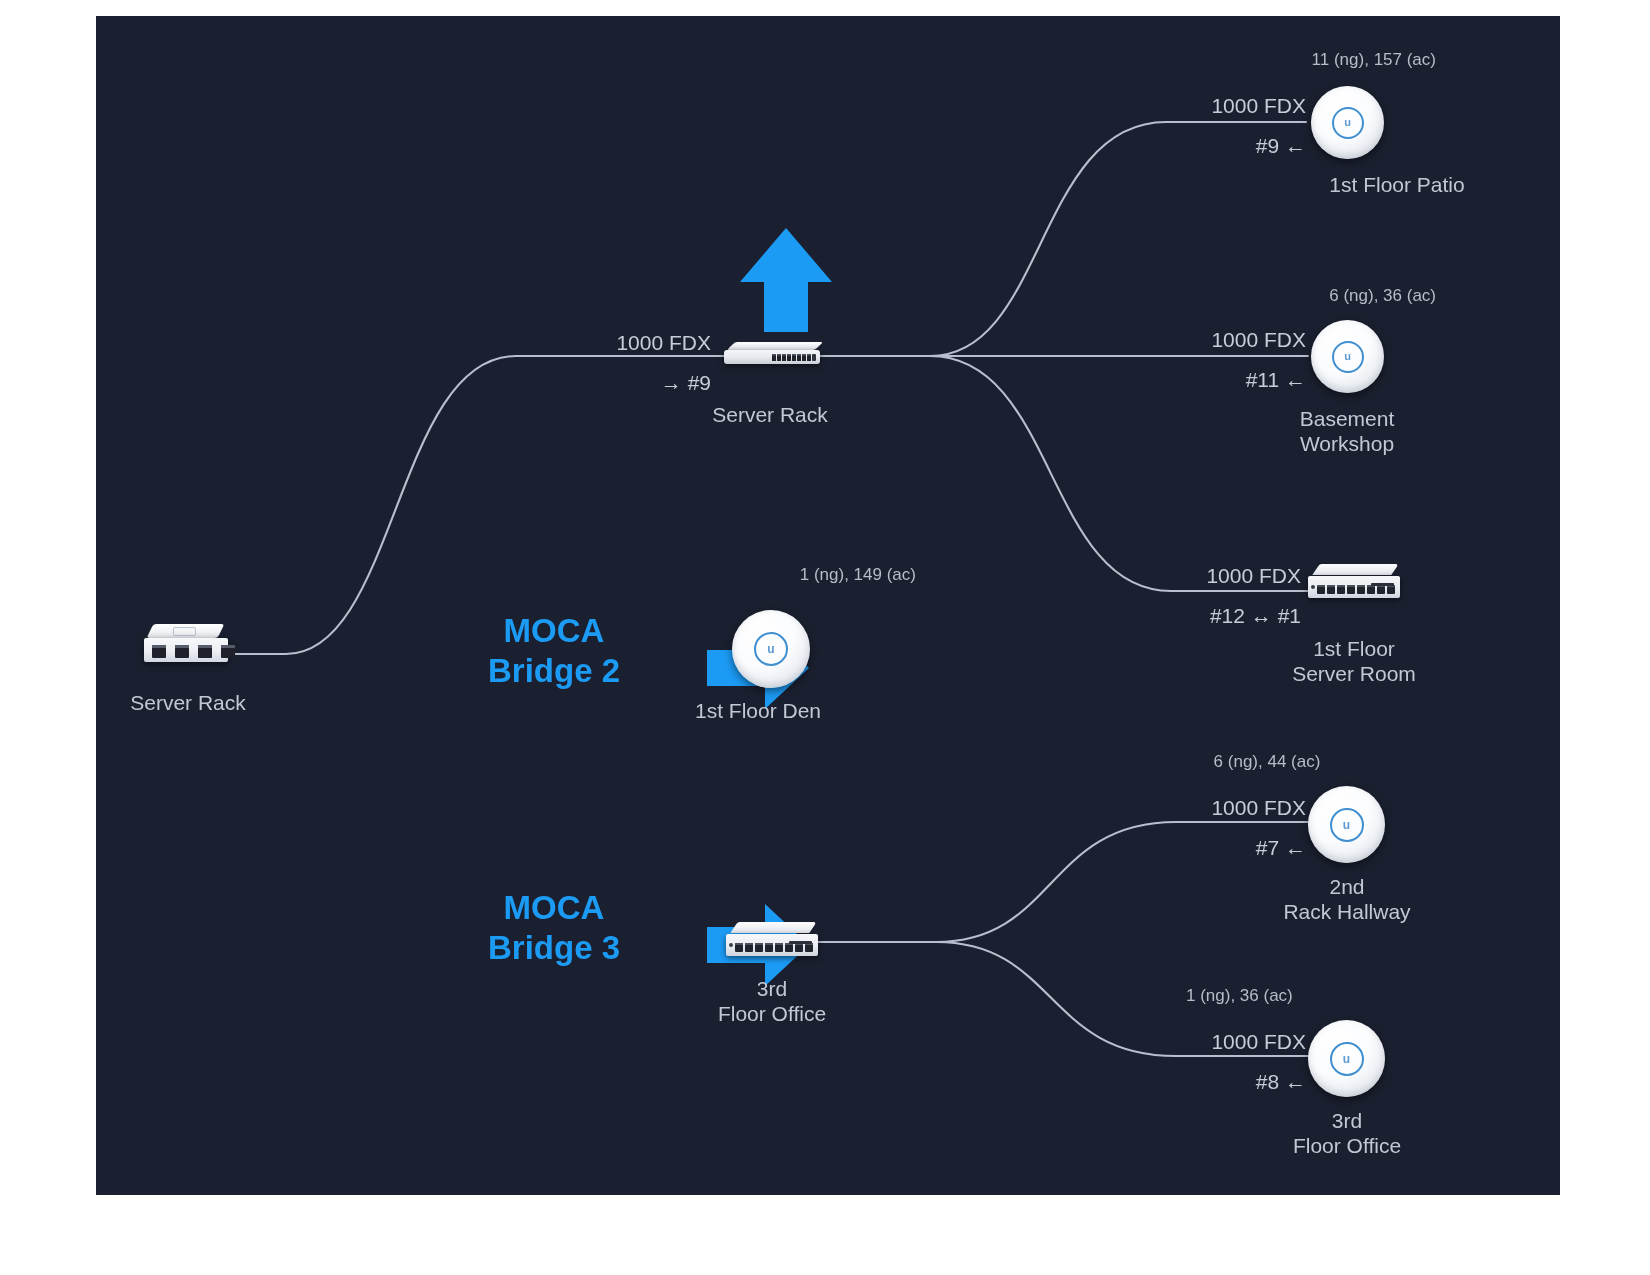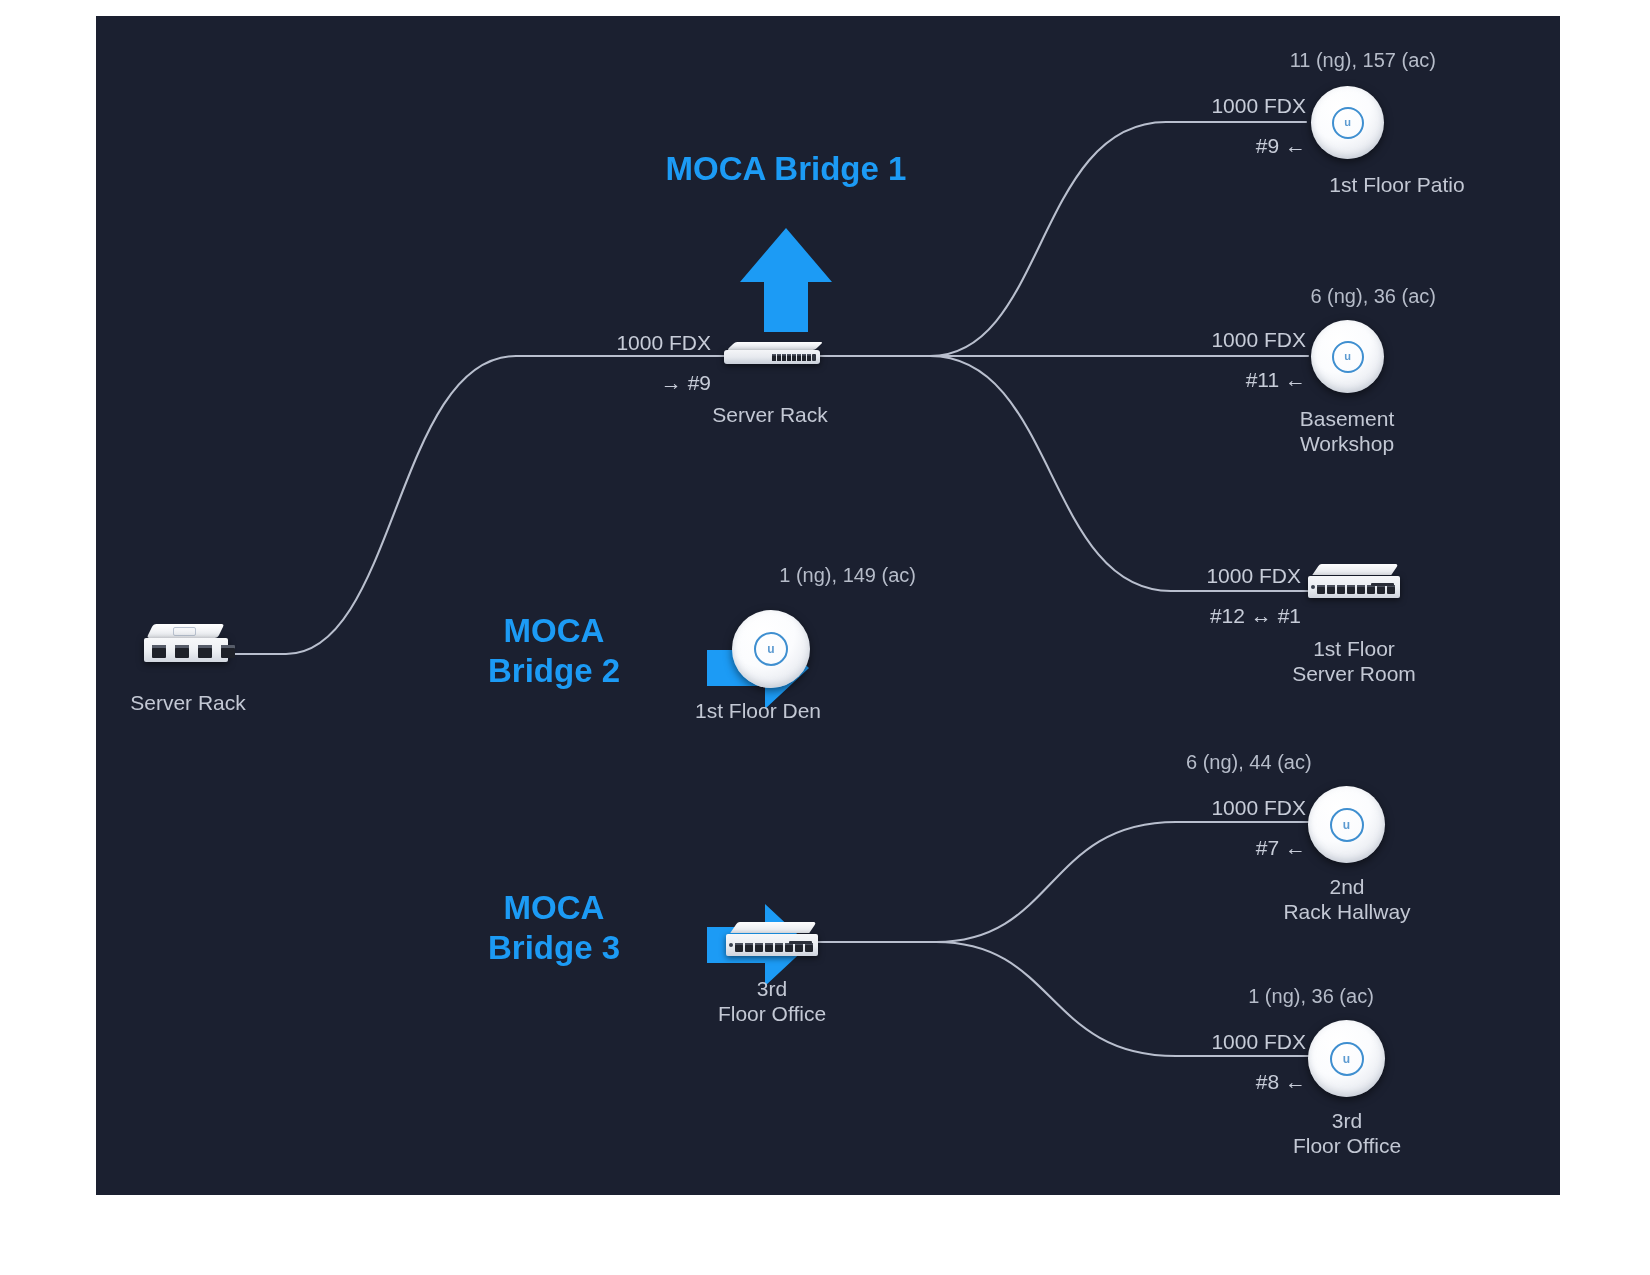--- a/index.html
+++ b/index.html
@@ -51,21 +51,21 @@
   .rack .face{position:absolute;left:0;bottom:0;width:100%;height:14px;
       background:linear-gradient(180deg,#f4f5f8 0%,#e7eaef 50%,#c9cfd9 100%);
       border-radius:3px;box-shadow:0 2px 6px rgba(0,0,0,.55);}
   .rack .ports{position:absolute;left:50%;bottom:3px;display:flex;gap:1px;}
   .rack .ports i{display:block;width:4px;height:7px;background:#20232b;border-radius:.5px;
       box-shadow:inset 0 1.5px 0 #515765;}
   .rack .rled{position:absolute;right:4px;bottom:3px;width:4px;height:7px;background:#30353f;border-radius:1px;}
 
   
   .nlabel{position:absolute;color:#c3c8d4;font-size:21px;line-height:25px;text-align:center;white-space:pre-line;}
-  .clients{position:absolute;color:#b6bcc9;font-size:20px;line-height:20px;white-space:nowrap;}
+  .clients{position:absolute;color:#b6bcc9;font-size:17px;line-height:20px;white-space:nowrap;}
   .speed{position:absolute;color:#c7ccd8;font-size:21px;line-height:24px;white-space:nowrap;}
   .port{position:absolute;color:#c7ccd8;font-size:21px;line-height:24px;white-space:nowrap;}
 
   
   .anno-text{position:absolute;color:#1c9bf5;font-weight:700;font-size:33px;line-height:40px;
       white-space:pre-line;text-align:center;}
   .anno-arrow{position:absolute;}
 </style>
 </head>
 <body>
@@ -83,21 +83,20 @@
         <path d="M 720 340 L 1212 340"></path>
 
         <path d="M 720 340 L 834 340 C 960 340 950 575 1075 575 L 1212 575"></path>
 
         <path d="M 722 926 L 840 926 C 960 926 950 806 1080 806 L 1212 806"></path>
 
         <path d="M 722 926 L 840 926 C 960 926 950 1040 1080 1040 L 1212 1040"></path>
       </g>
     </svg>
 
-    <div class="anno-text" style="left:440px;top:133px;width:500px;">MOCA Bridge 1</div>
     <svg class="anno-arrow" style="left:640px;top:208px;" width="100" height="110" viewBox="0 0 100 110">
       <polygon points="50,4 96,58 72,58 72,108 28,108 28,58 4,58" fill="#1c9bf5"></polygon>
     </svg>
 
     <div class="anno-text" style="left:318px;top:595px;width:280px;">MOCA
 Bridge 2</div>
     <svg class="anno-arrow" style="left:607px;top:607px;" width="110" height="90" viewBox="0 0 110 90">
       <polygon points="4,27 62,27 62,4 106,45 62,86 62,63 4,63" fill="#1c9bf5"></polygon>
     </svg>
 
@@ -216,34 +215,34 @@
             <i></i>
             <i></i>
         </div>
         <div class="led"></div>
       </div>
       <div class="nlabel" style="left:564px;top:960px;width:224px;">3rd
 Floor Office</div>
     </div>
 
     <div class="node">
-      <div class="clients" style="left:1090px;top:736px;width:250px;text-align:left;">6 (ng), 44 (ac)</div>
+      <div class="clients" style="left:1046px;top:736px;width:250px;text-align:center;">6 (ng), 44 (ac)</div>
       <div class="speed" style="left:1020px;top:780px;width:190px;text-align:right;">1000  FDX</div>
       <div class="port" style="left:1020px;top:820px;width:190px;text-align:right;">#7 ←</div>
       <div class="ap" style="left:1212px;top:770px;width:77px;height:77px;position:absolute;">
         <div class="ring" style="width:30px;height:30px;">
           <span class="u" style="font-size:12px;">u</span>
         </div>
       </div>
       <div class="nlabel" style="left:1139px;top:858px;width:224px;">2nd
 Rack Hallway</div>
     </div>
 
     <div class="node">
-      <div class="clients" style="left:1090px;top:970px;width:250px;text-align:center;">1 (ng), 36 (ac)</div>
+      <div class="clients" style="left:1090px;top:970px;width:250px;text-align:left;">1 (ng), 36 (ac)</div>
       <div class="speed" style="left:1020px;top:1014px;width:190px;text-align:right;">1000  FDX</div>
       <div class="port" style="left:1020px;top:1054px;width:190px;text-align:right;">#8 ←</div>
       <div class="ap" style="left:1212px;top:1004px;width:77px;height:77px;position:absolute;">
         <div class="ring" style="width:30px;height:30px;">
           <span class="u" style="font-size:12px;">u</span>
         </div>
       </div>
       <div class="nlabel" style="left:1139px;top:1092px;width:224px;">3rd
 Floor Office</div>
     </div>

